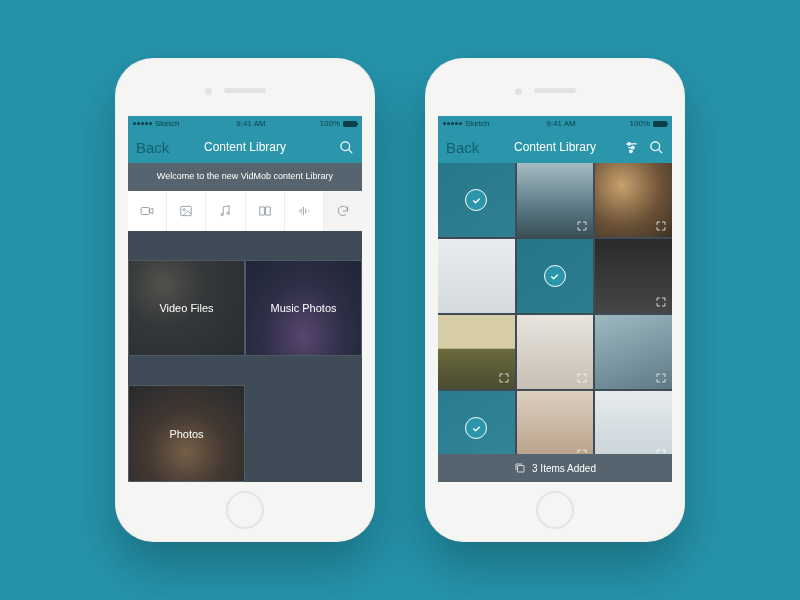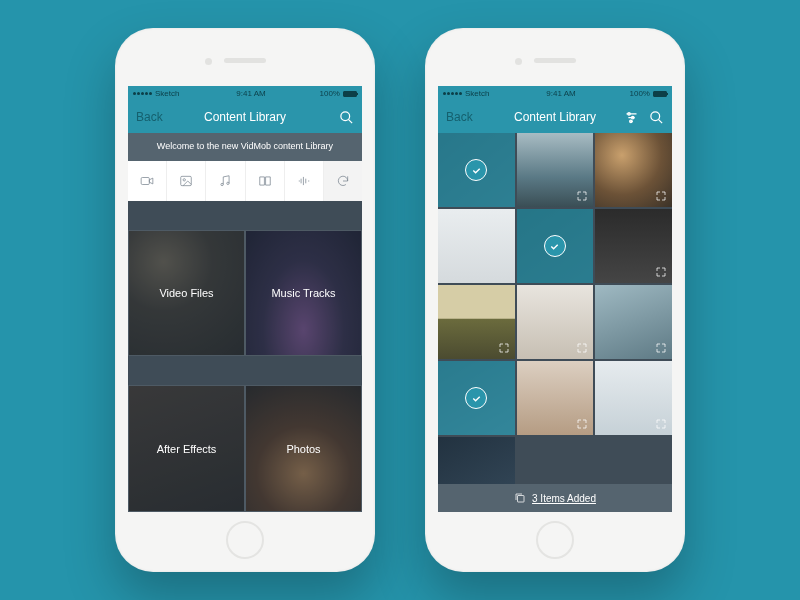--- a/index.html
+++ b/index.html
@@ -7,21 +7,21 @@
   body {
     background: #2594ab;
     font-family: -apple-system, "Helvetica Neue", Arial, sans-serif;
     display: flex;
     justify-content: center;
     align-items: center;
     gap: 50px;
   }
   .phone {
     width: 260px;
-    height: 544px;
+    height: 484px;
     background: #f5f5f4;
     border-radius: 38px;
     box-shadow: 0 25px 50px rgba(0,0,0,.25), inset 0 0 3px rgba(0,0,0,.08);
     position: relative;
     padding: 58px 13px 60px 13px;
   }
   .speaker {
     position: absolute; top: 30px; left: 50%; transform: translateX(-50%);
     width: 42px; height: 5px; background: #e2e2e0; border-radius: 3px;
   }
@@ -54,21 +54,21 @@
   .batt { width:14px; height:6px; border:1px solid #0c3f48; border-radius:1px; position:relative;}
   .batt::after{content:"";position:absolute;right:-2px;top:1px;width:1px;height:2px;background:#0c3f48;}
   .batt i{display:block;height:100%;width:100%;background:#0c3f48;}
 
   
   .navbar {
     height: 32px; background:#2a95ab; color:#fff;
     display:flex; align-items:center; justify-content:center; position:relative;
     font-size:12px; font-weight:500;
   }
-  .navbar .back { position:absolute; left:8px; font-size:12px; color:#15606e; cursor:pointer;}
+  .navbar .back { position:absolute; left:8px; font-size:15px; color:#15606e; cursor:pointer;}
   .navbar .actions { position:absolute; right:8px; display:flex; gap:10px;}
   .navbar svg { width:15px; height:15px; stroke:#fff; fill:none; stroke-width:2;}
 
   
   .welcome {
     background:#55646f; color:#fff; text-align:center;
     font-size:9px; line-height:1.3; padding:8px 28px; font-weight:500;
   }
 
   
@@ -134,21 +134,21 @@
   .check svg{width:11px;height:11px;stroke:#fff;stroke-width:3;fill:none;}
   .expand {
     position:absolute; right:4px; bottom:4px; width:14px; height:14px;
     display:flex; align-items:center; justify-content:center;
   }
   .expand svg{width:12px;height:12px;stroke:#fff;stroke-width:1.5;fill:none;}
 
   .footerbar {
     position:absolute; bottom:0; left:0; right:0; height:28px;
     background:#55646f; color:#fff; font-size:10px;
-    display:flex; align-items:center; justify-content:center; gap:6px;text-decoration:underline;
+    display:flex; align-items:center; justify-content:center; gap:6px;
   }
   .footerbar svg{width:12px;height:12px;stroke:#fff;fill:none;stroke-width:1.5;}
 </style>
 </head>
 <body>
 
 <div class="phone">
   <div class="camera"></div>
   <div class="speaker"></div>
   <div class="screen">
@@ -227,25 +227,21 @@
         </div>
     </div>
 
     <div class="catgrid">
       <div class="cat">
           <div class="bg ph1"></div>
           <span>Video Files</span>
         </div>
       <div class="cat">
           <div class="bg ph2"></div>
-          <span>Music Tracks</span>
-        </div>
-      <div class="cat">
-          <div class="bg ph4"></div>
-          <span>After Effects</span>
+          <span>Music Photos</span>
         </div>
       <div class="cat">
           <div class="bg ph5"></div>
           <span>Photos</span>
         </div>
     </div>
 
   </div>
   <div class="home"></div>
 </div>

